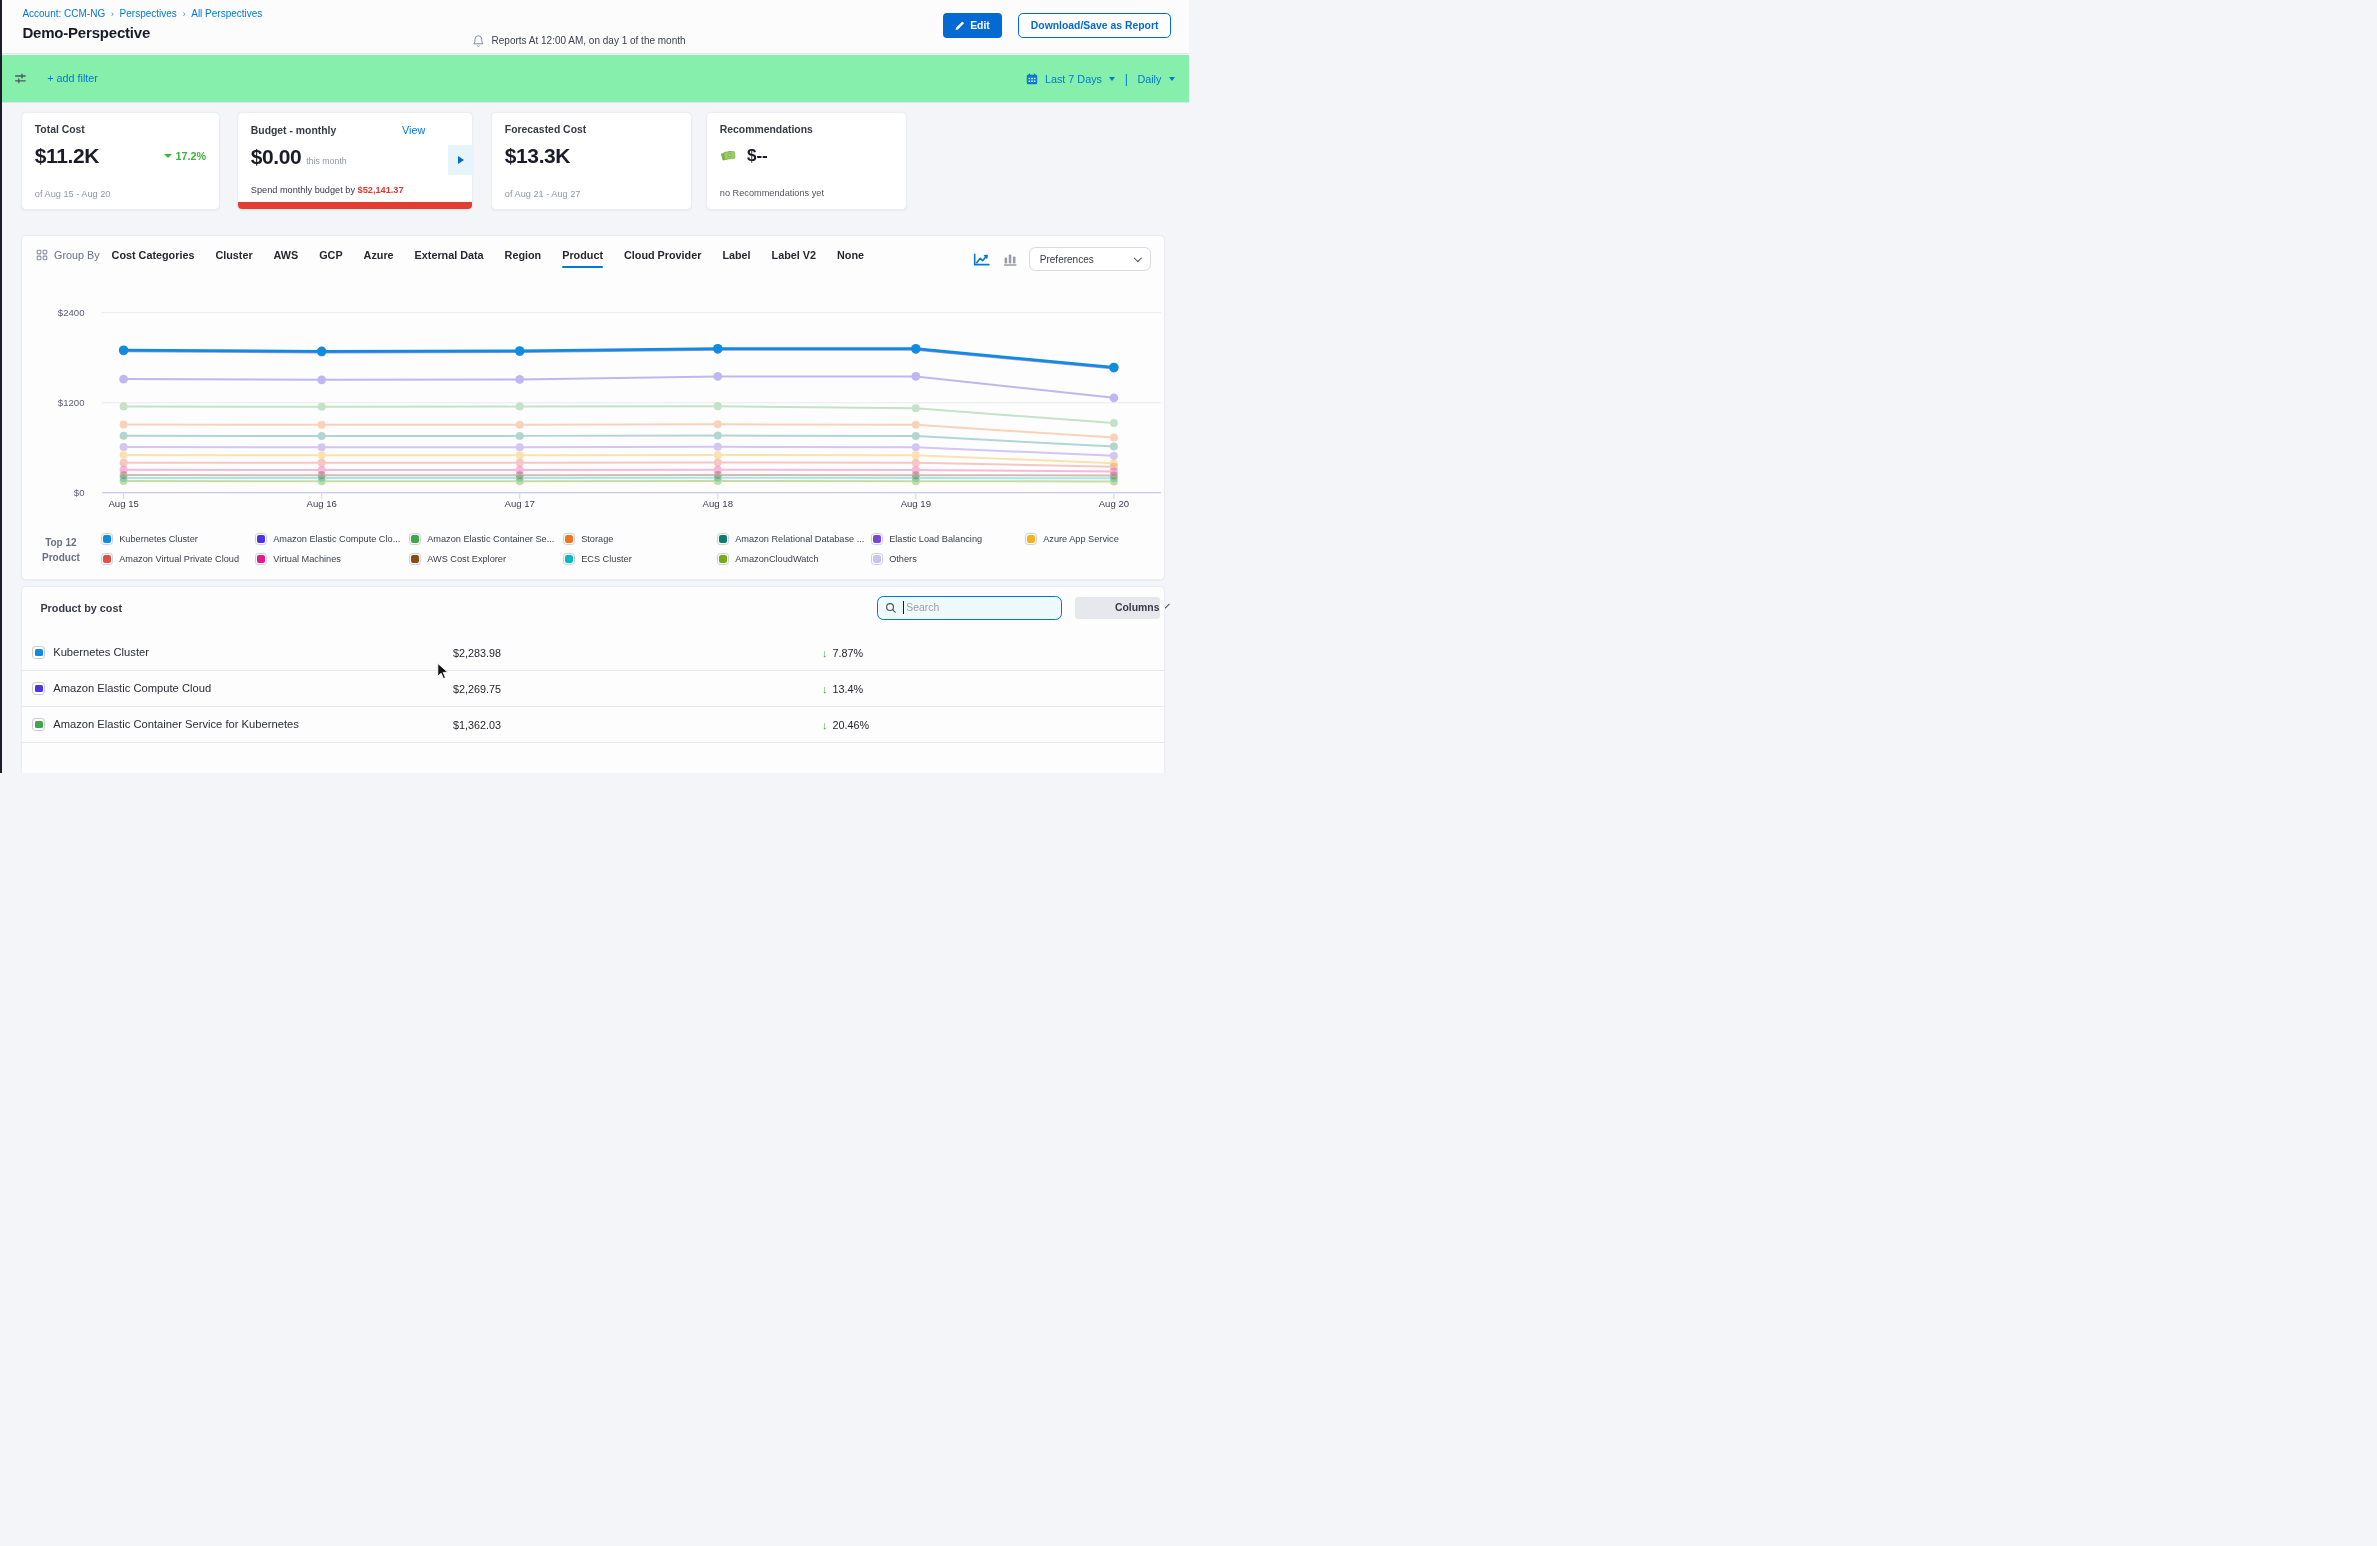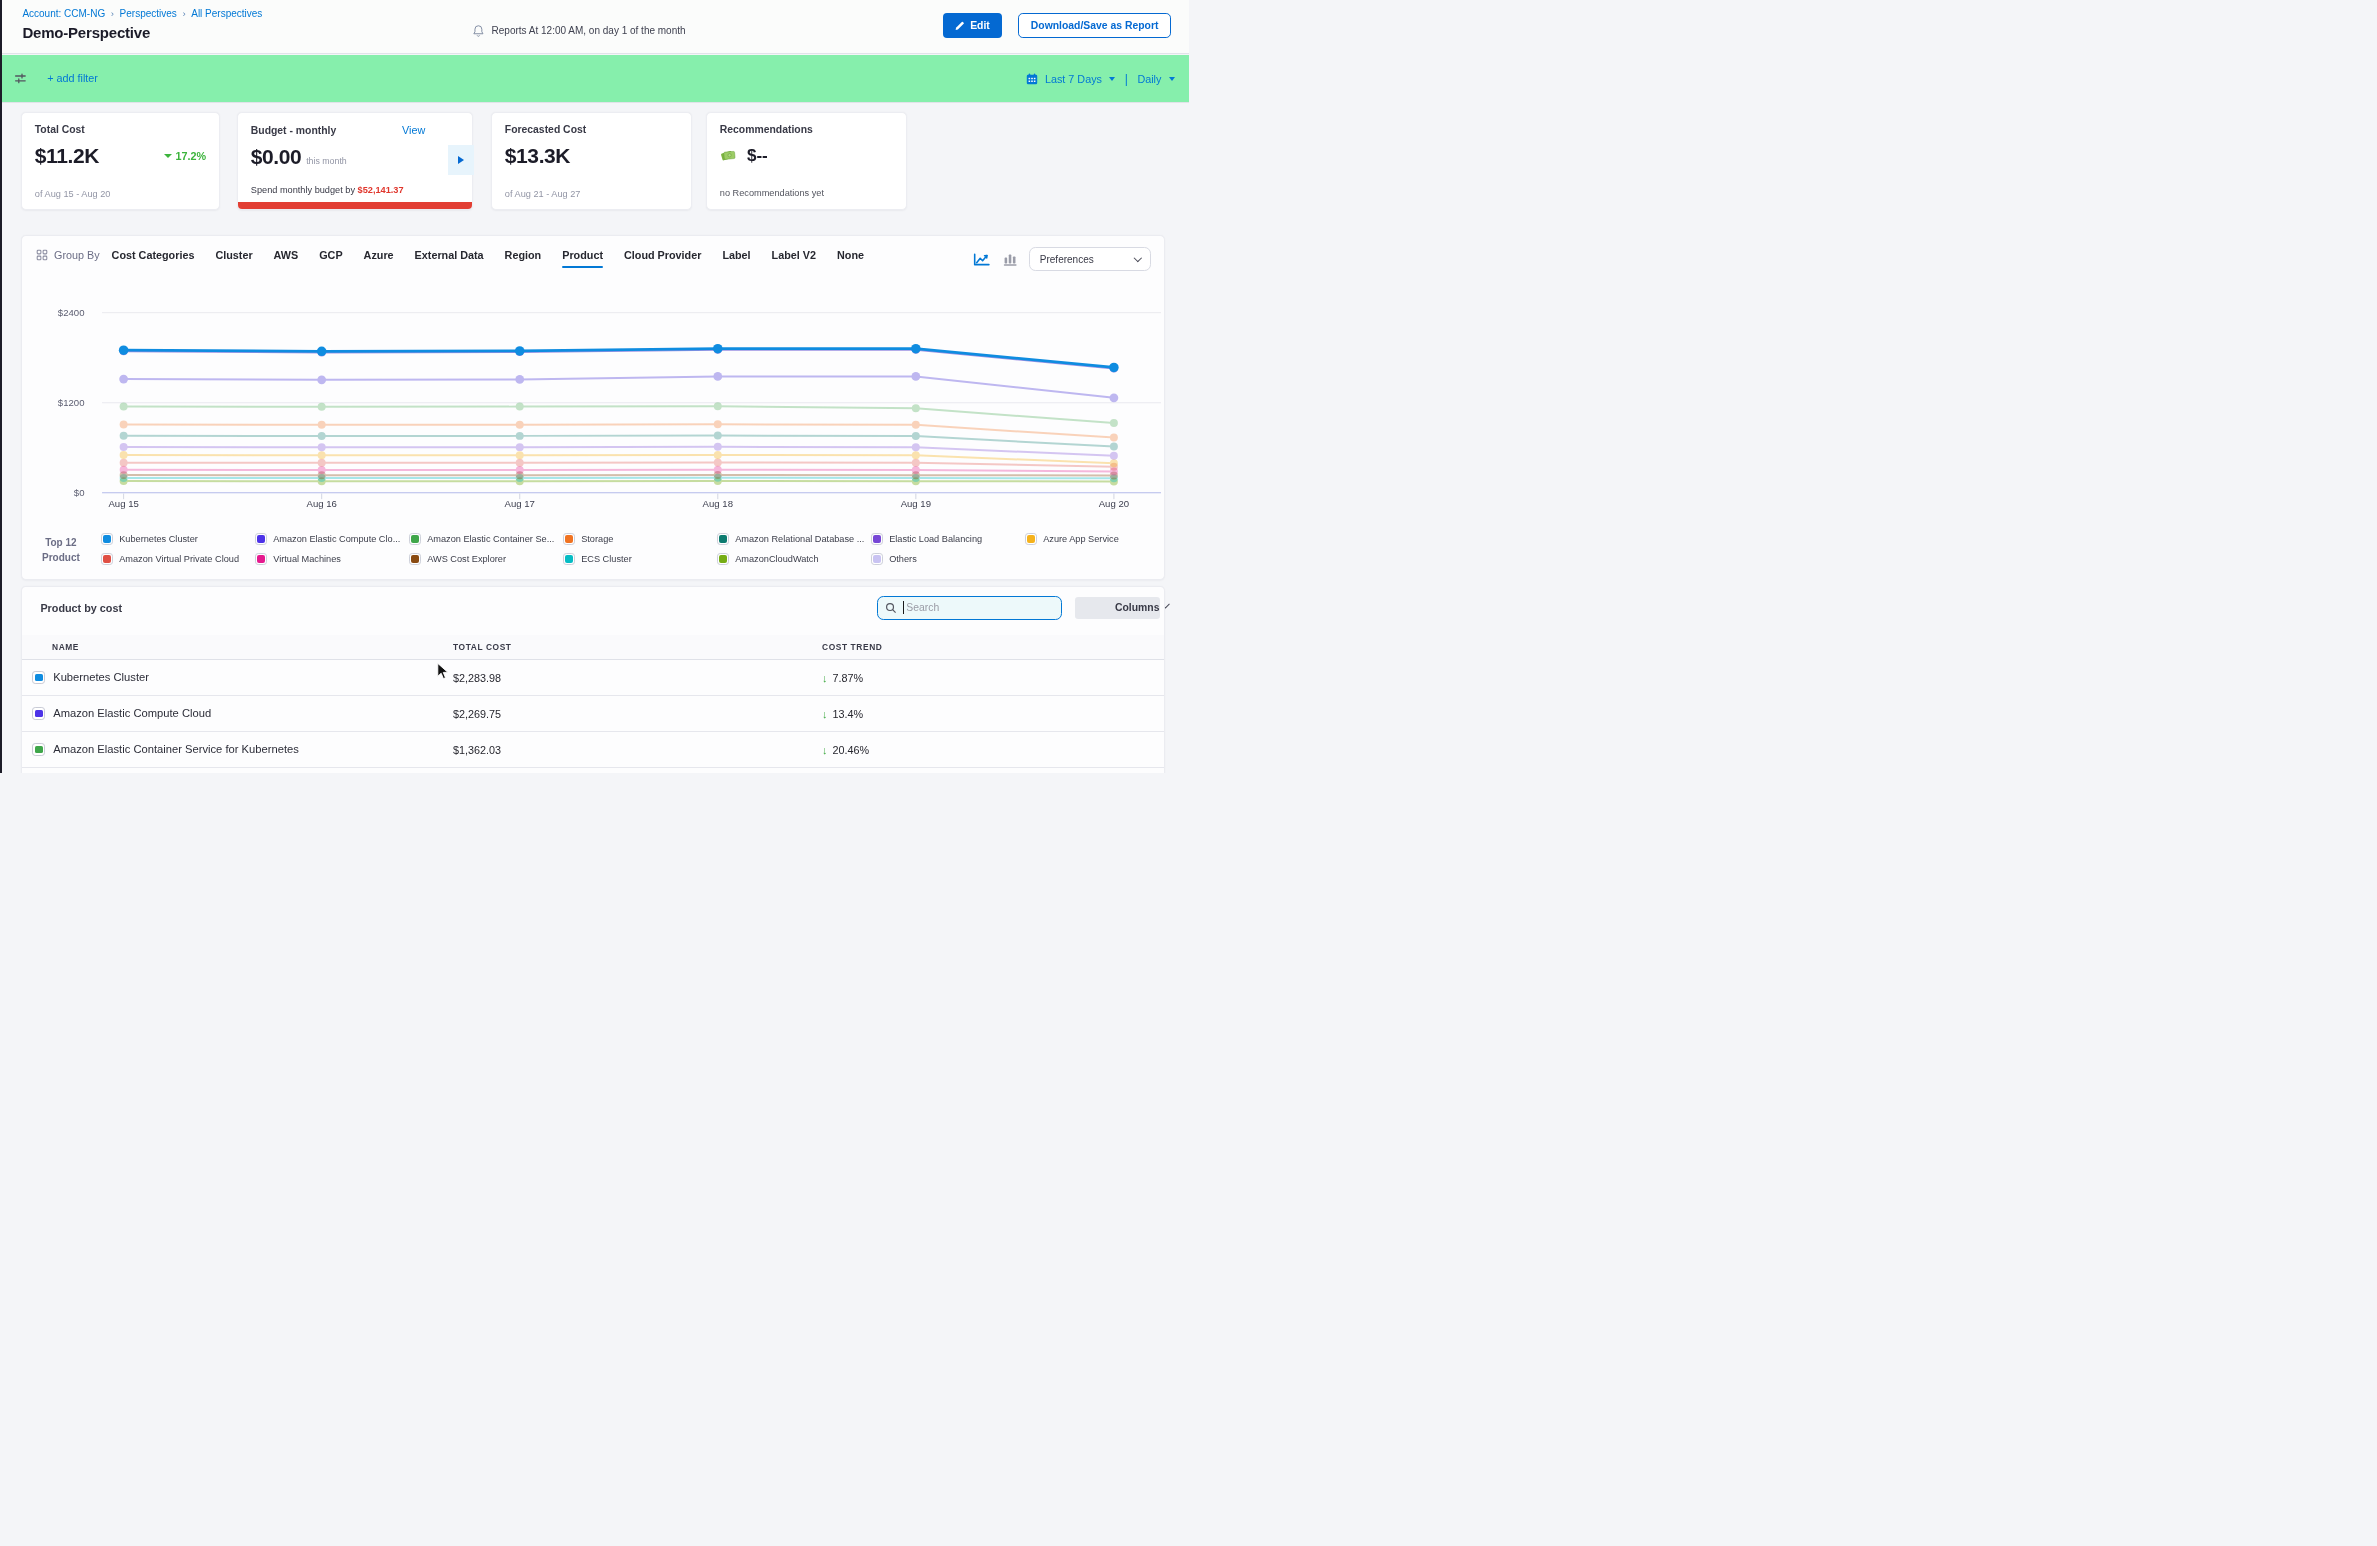--- a/index.html
+++ b/index.html
@@ -8,21 +8,21 @@
 
   .left-edge { position:absolute; left:0; top:0; width:2.4px; height:100%; background:#1c1c28; z-index:60; }
 
   
   .topbar { position:absolute; left:2.4px; right:0; top:0; height:54px; background:#fbfcfb; border-bottom:0.8px solid #e1e3e9; z-index:5; }
   .tb-left { position:absolute; left:20px; top:8px; }
   .breadcrumb { display:flex; align-items:center; gap:5.6px; font-size:10px; }
   .breadcrumb a { color:#0278d5; text-decoration:none; cursor:pointer; }
   .crumb-sep { color:#5d87b8; font-size:9.6px; }
   .page-title { margin-top:4.8px; font-size:15px; font-weight:700; color:#1b1b28; letter-spacing:-0.2px; }
-  .tb-center { position:absolute; left:470px; top:24px; display:flex; align-items:center; gap:6.4px; font-size:10px; color:#3f4150; }
+  .tb-center { position:absolute; left:470px; top:34px; display:flex; align-items:center; gap:6.4px; font-size:10px; color:#3f4150; }
   .tb-right { position:absolute; right:17.6px; top:12.8px; display:flex; gap:16px; align-items:center; }
   .btn-edit { height:25px; padding:0 12px; background:#0469d2; border:none; border-radius:4px; color:#fff; font-size:10.4px; font-weight:700; display:flex; align-items:center; gap:5.6px; cursor:pointer; font-family:inherit; }
   .btn-download { height:25px; padding:0 12px; background:#fff; border:1.2px solid #0469d2; border-radius:4.8px; color:#0469d2; font-size:10.4px; font-weight:700; display:flex; align-items:center; cursor:pointer; font-family:inherit; }
 
   
   .filterbar { position:absolute; left:2.4px; right:0; top:55px; height:48px; background:#86efac; border-bottom:0.8px solid #e1e3e9; display:flex; align-items:center; z-index:5; }
   .fb-left { display:flex; align-items:center; gap:20px; padding-left:12px; }
   .add-filter { color:#0278d5; font-size:10.8px; cursor:pointer; }
   .fb-right { margin-left:auto; display:flex; align-items:center; gap:7.2px; padding-right:14.4px; color:#0278d5; font-size:10.8px; font-weight:500; }
   .tri-down-blue { width:0; height:0; border-left:3.6px solid transparent; border-right:3.6px solid transparent; border-top:4.4px solid #0278d5; margin-top:1.6px; }
@@ -521,25 +521,20 @@
     <span class="search-caret"></span>
     <input type="text" placeholder="Search" style="">
   </div>
 
   <div class="columns-btn">
     <span>Columns</span>
     <span class="chev"></span>
   </div>
 
   <div class="table">
-    <div class="thead">
-      <div class="th-name">NAME</div>
-      <div>TOTAL COST</div>
-      <div>COST TREND</div>
-    </div>
     <div id="table-body">
         <div class="trow">
           <div class="cell-name">
             <div class="row-swatch">
               <div style="background: rgb(15, 140, 224);"></div>
             </div>
             <span>Kubernetes Cluster</span>
           </div>
           <div class="cell-cost">$2,283.98</div>
           <div class="cell-trend">

